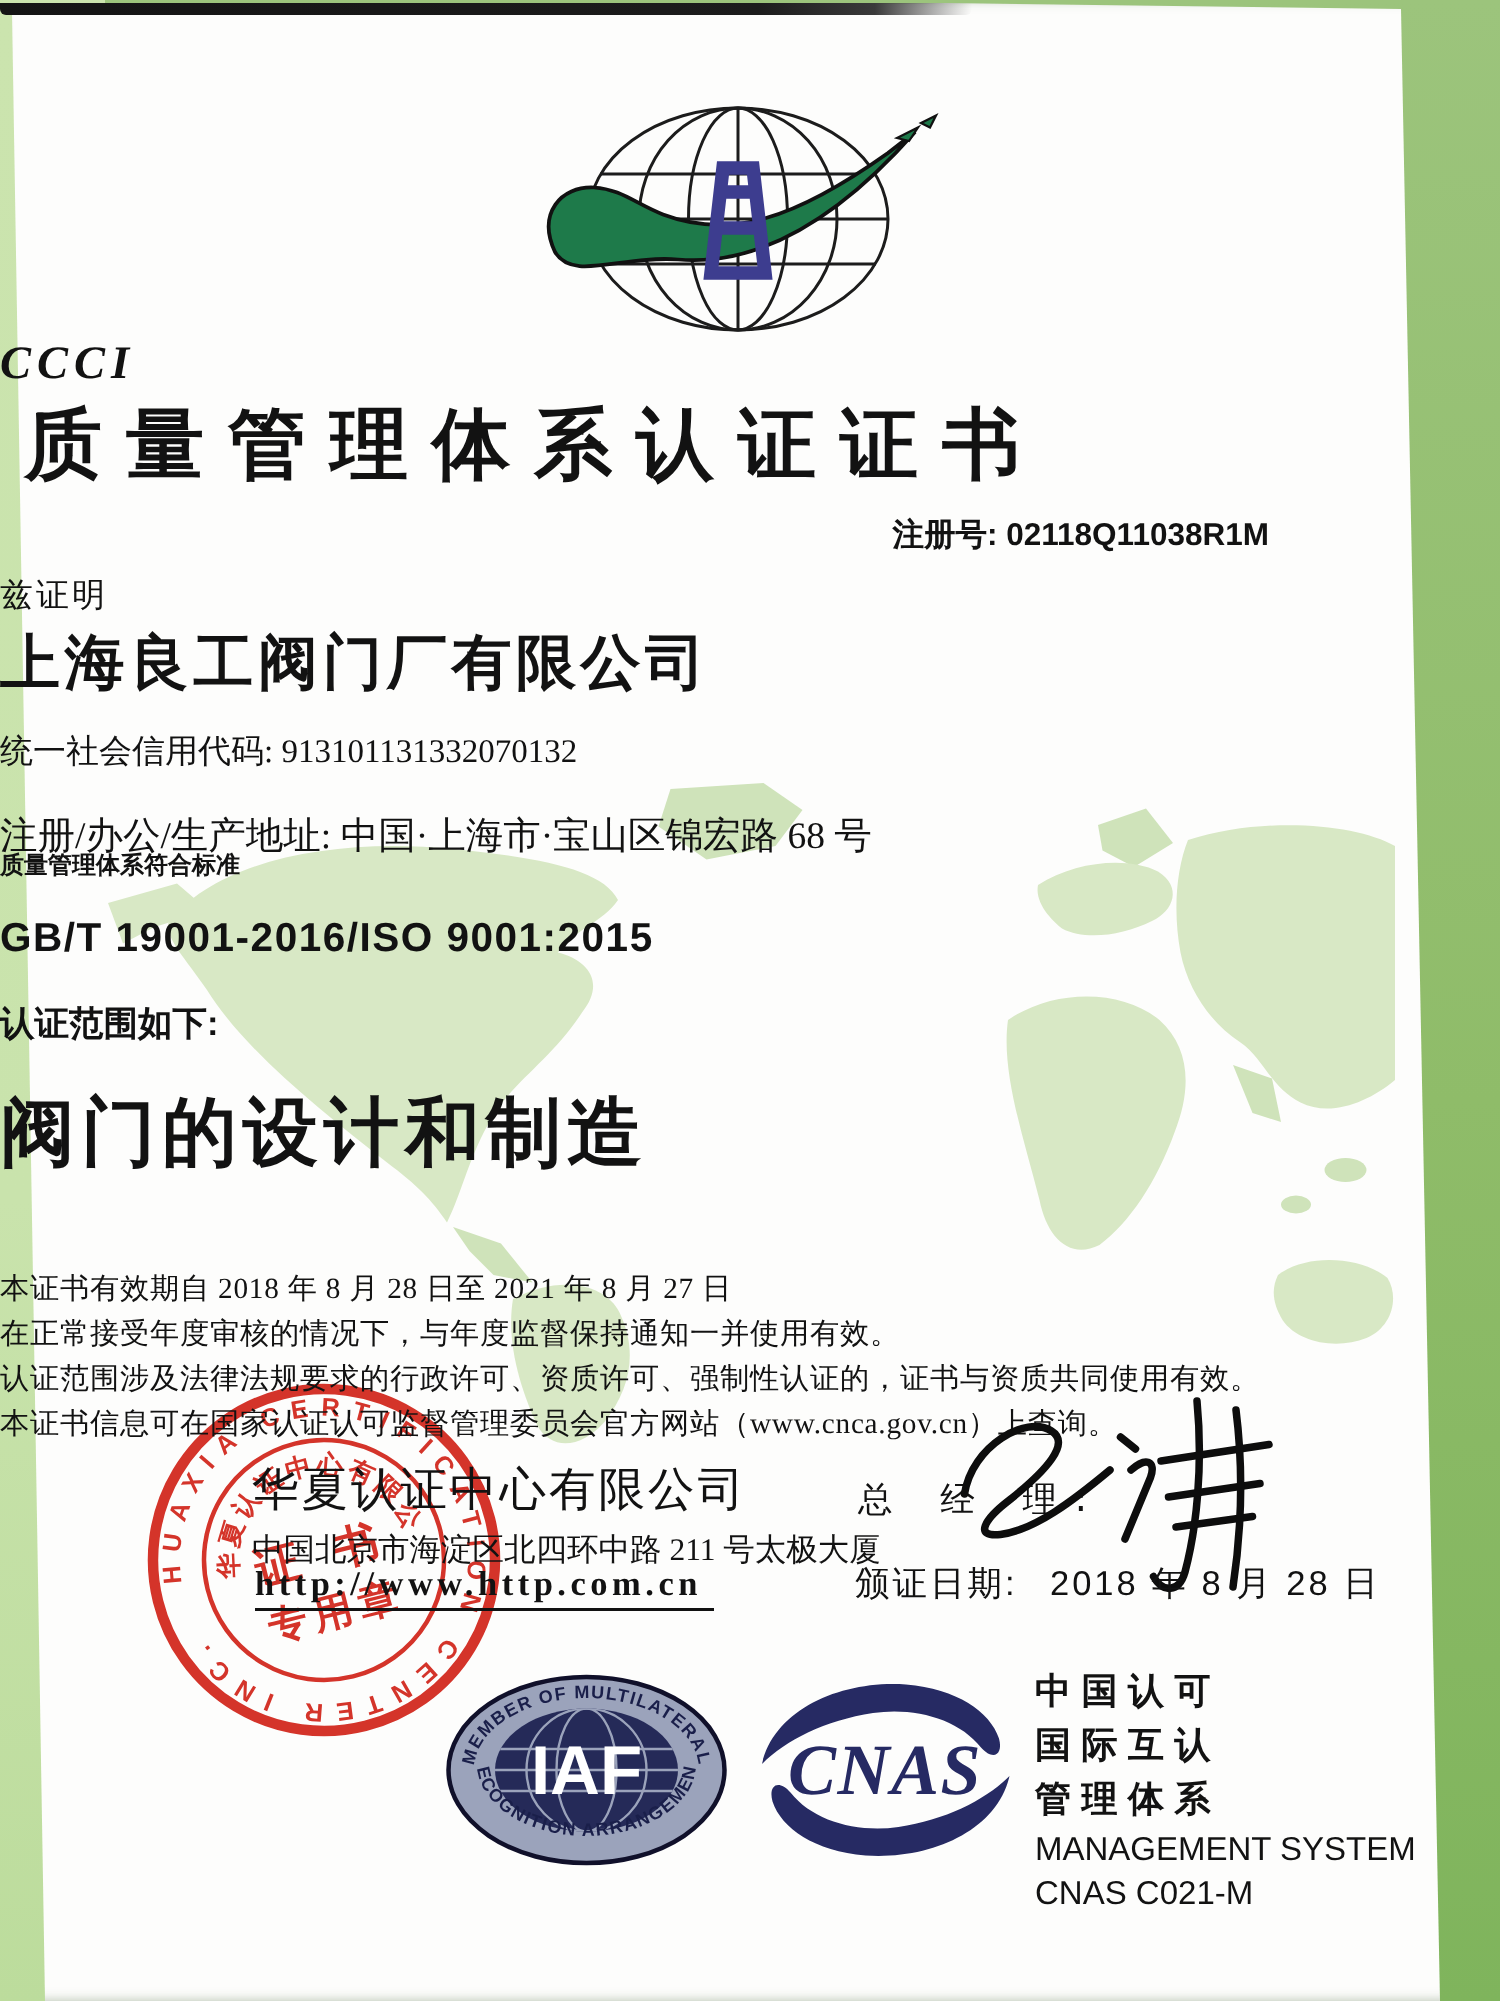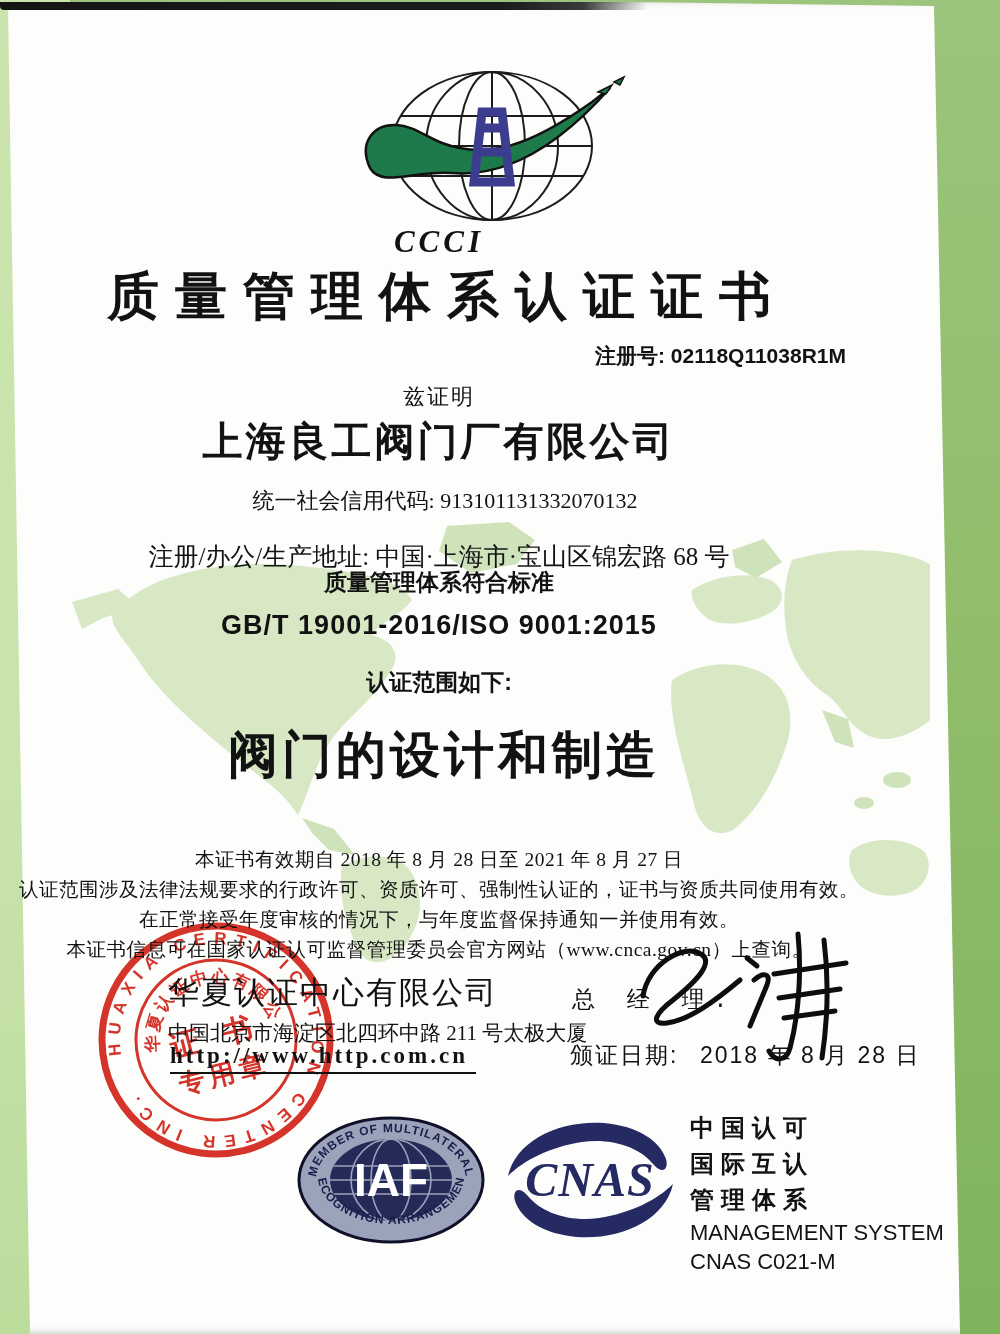--- a/index.html
+++ b/index.html
@@ -21,39 +21,39 @@
     clip-path:polygon(8px 8px, 630px 2px, 934px 6px, 960px 1334px, 30px 1334px);
     box-shadow:inset -6px 0 9px rgba(60,90,40,.25), inset 4px 0 6px rgba(80,110,60,.18);
   }
   
   #top-shadow {
     position:absolute; left:0; top:2px; width:648px; height:8px; z-index:6;
     background:linear-gradient(90deg,#141414 0%,#1c1c1c 78%,#3a3a3a 90%,rgba(20,20,20,0) 100%);
     border-radius:0 0 4px 4px;
   }
   .abs { position:absolute; z-index:4; color:#121212; }
-  .center { left:0; width:878px; text-align:center; }
+  .center { left:0; width:878px; }
   .hei { font-family:"Liberation Sans","DejaVu Sans",sans-serif; }
   .song { font-family:"Liberation Serif","DejaVu Serif",serif; }
 
   #map-watermark { position:absolute; left:52px; top:518px; z-index:1; }
 
   #ccci-logo { position:absolute; left:352px; top:64px; z-index:4; }
   #ccci-text { top:224px; font-size:31px; font-weight:bold; font-style:italic; letter-spacing:4px; }
 
   #cert-title { top:262px; font-size:52px; font-weight:900; letter-spacing:16px; text-indent:16px; }
   #reg-line { left:595px; top:342px; font-size:21px; font-weight:bold; }
   #certify-intro { top:382px; font-size:22px; letter-spacing:2px; }
   #company-name { top:414px; font-size:40px; font-weight:700; letter-spacing:3px; }
-  #credit-line { top:486px; font-size:22px;padding-left:12px; }
+  #credit-line { top:486px; font-size:22px; }
   #address-line { top:540px; font-size:25px; }
-  #std-heading { top:567px; font-size:23px; font-weight:600; }
+  #std-heading { top:567px; font-size:16px; font-weight:600; }
   #std-line { top:610px; font-size:27px; font-weight:bold; letter-spacing:1px; }
   #scope-heading { top:667px; font-size:23px; font-weight:600; }
-  #scope-text { top:722px; font-size:50px; font-weight:900; letter-spacing:4px;padding-left:10px; }
+  #scope-text { top:722px; font-size:50px; font-weight:900; letter-spacing:4px; }
 
   #validity { top:845px; font-size:19.5px; line-height:30px; letter-spacing:.5px; }
 
   #stamp { position:absolute; left:84px; top:908px; z-index:2; transform:rotate(-14deg); opacity:.93; }
 
   #issuer-name { left:168px; top:972px; font-size:31px; letter-spacing:2px; }
   #issuer-addr { left:168px; top:1019px; font-size:21px; }
   #issuer-url  { left:170px; top:1043px; font-size:23px; font-weight:600; letter-spacing:3px;
                  border-bottom:2px solid #111; padding:0 8px 3px 0; }
 
@@ -129,22 +129,22 @@
     <span>中国·上海市·宝山区锦宏路 68 号</span>
   </div>
 
   <div class="abs center hei" id="std-heading">质量管理体系符合标准</div>
   <div class="abs center hei" id="std-line">GB/T 19001-2016/ISO 9001:2015</div>
   <div class="abs center hei" id="scope-heading">认证范围如下:</div>
   <div class="abs center hei" id="scope-text">阀门的设计和制造</div>
 
   <div class="abs center song" id="validity">
     <div>本证书有效期自 2018 年 8 月 28 日至 2021 年 8 月 27 日</div>
+    <div>在正常接受年度审核的情况下，与年度监督保持通知一并使用有效。</div>
     <div>认证范围涉及法律法规要求的行政许可、资质许可、强制性认证的，证书与资质共同使用有效。</div>
-    <div>在正常接受年度审核的情况下，与年度监督保持通知一并使用有效。</div>
     <div>本证书信息可在国家认证认可监督管理委员会官方网站（www.cnca.gov.cn）上查询。</div>
   </div>
 
   <svg id="stamp" width="264" height="264" viewBox="0 0 264 264">
     <defs>
       <path id="ringPath" d="M36,132 a96,96 0 1 1 192,0 a96,96 0 1 1 -192,0"></path>
       <path id="arcCn" d="M74,132 a58,58 0 1 1 116,0"></path>
     </defs>
     <circle cx="132" cy="132" r="114" fill="none" stroke="#d1251b" stroke-width="7"></circle>
     <circle cx="132" cy="132" r="80" fill="none" stroke="#d1251b" stroke-width="3"></circle>

